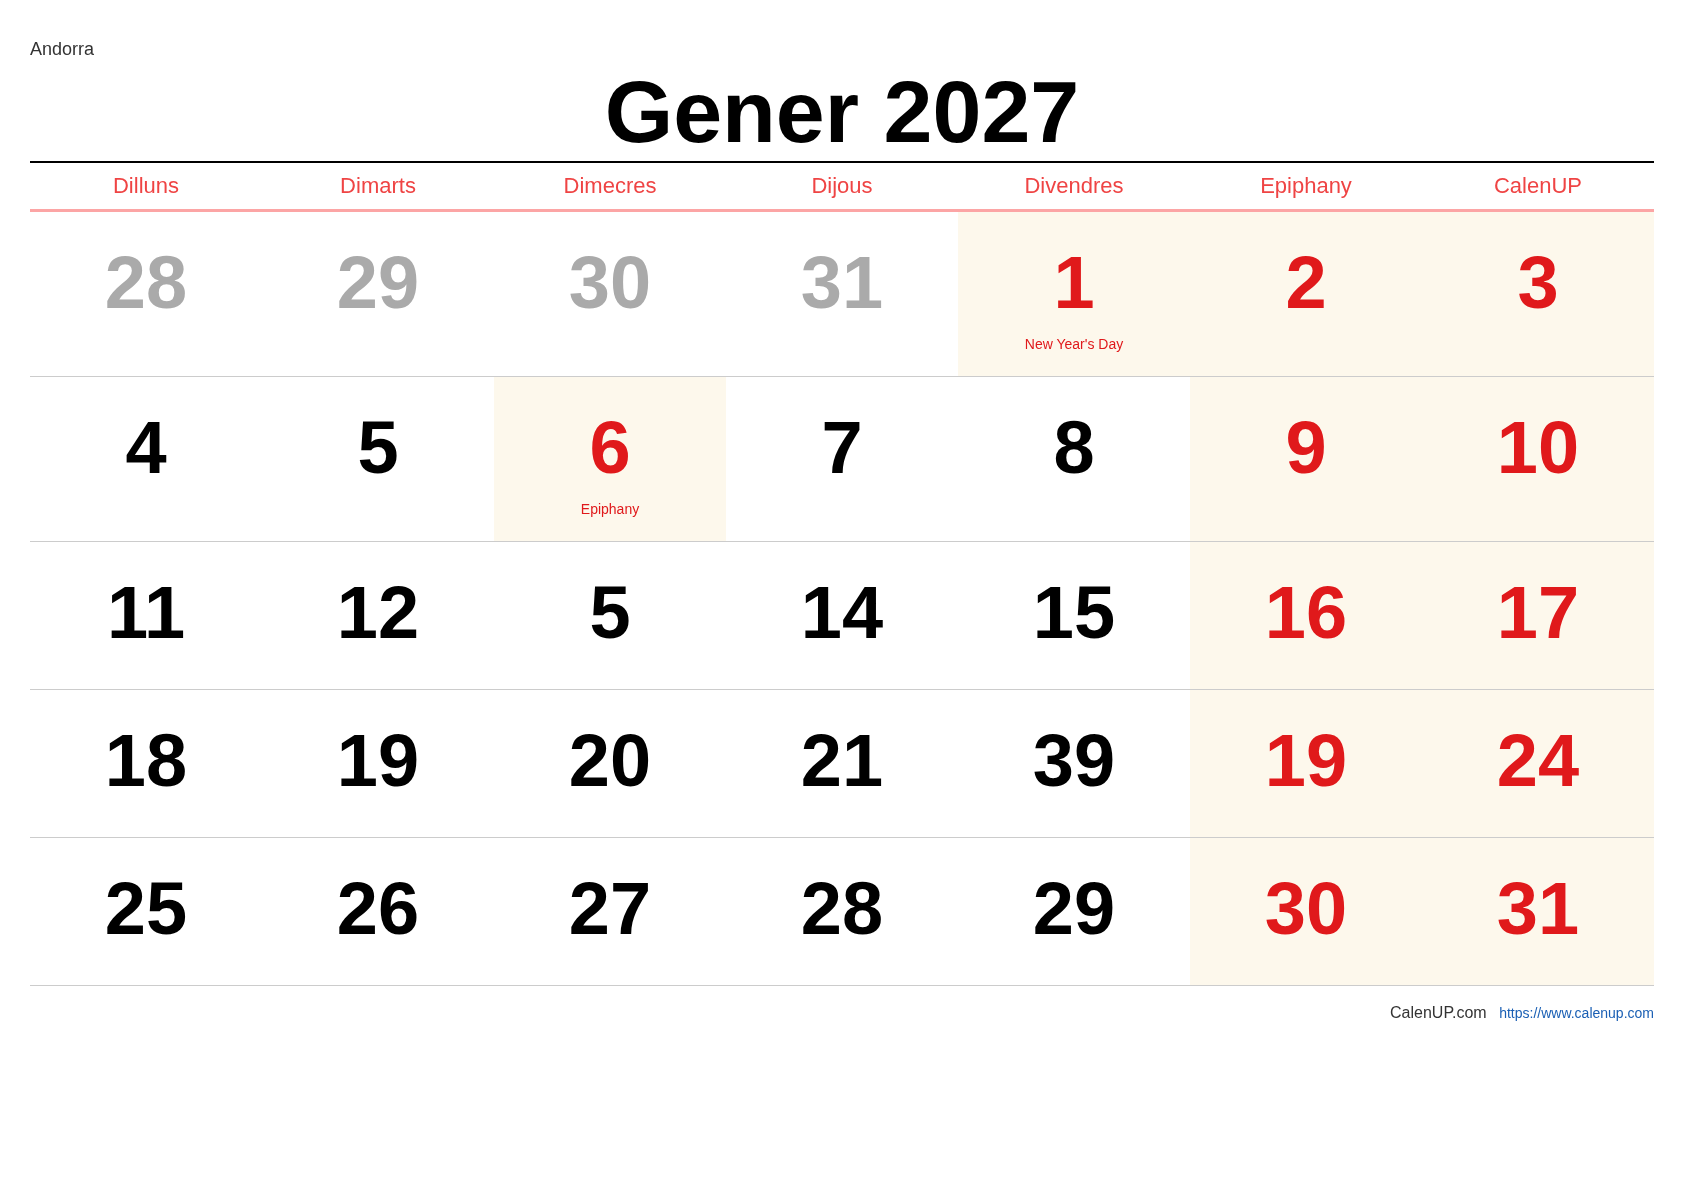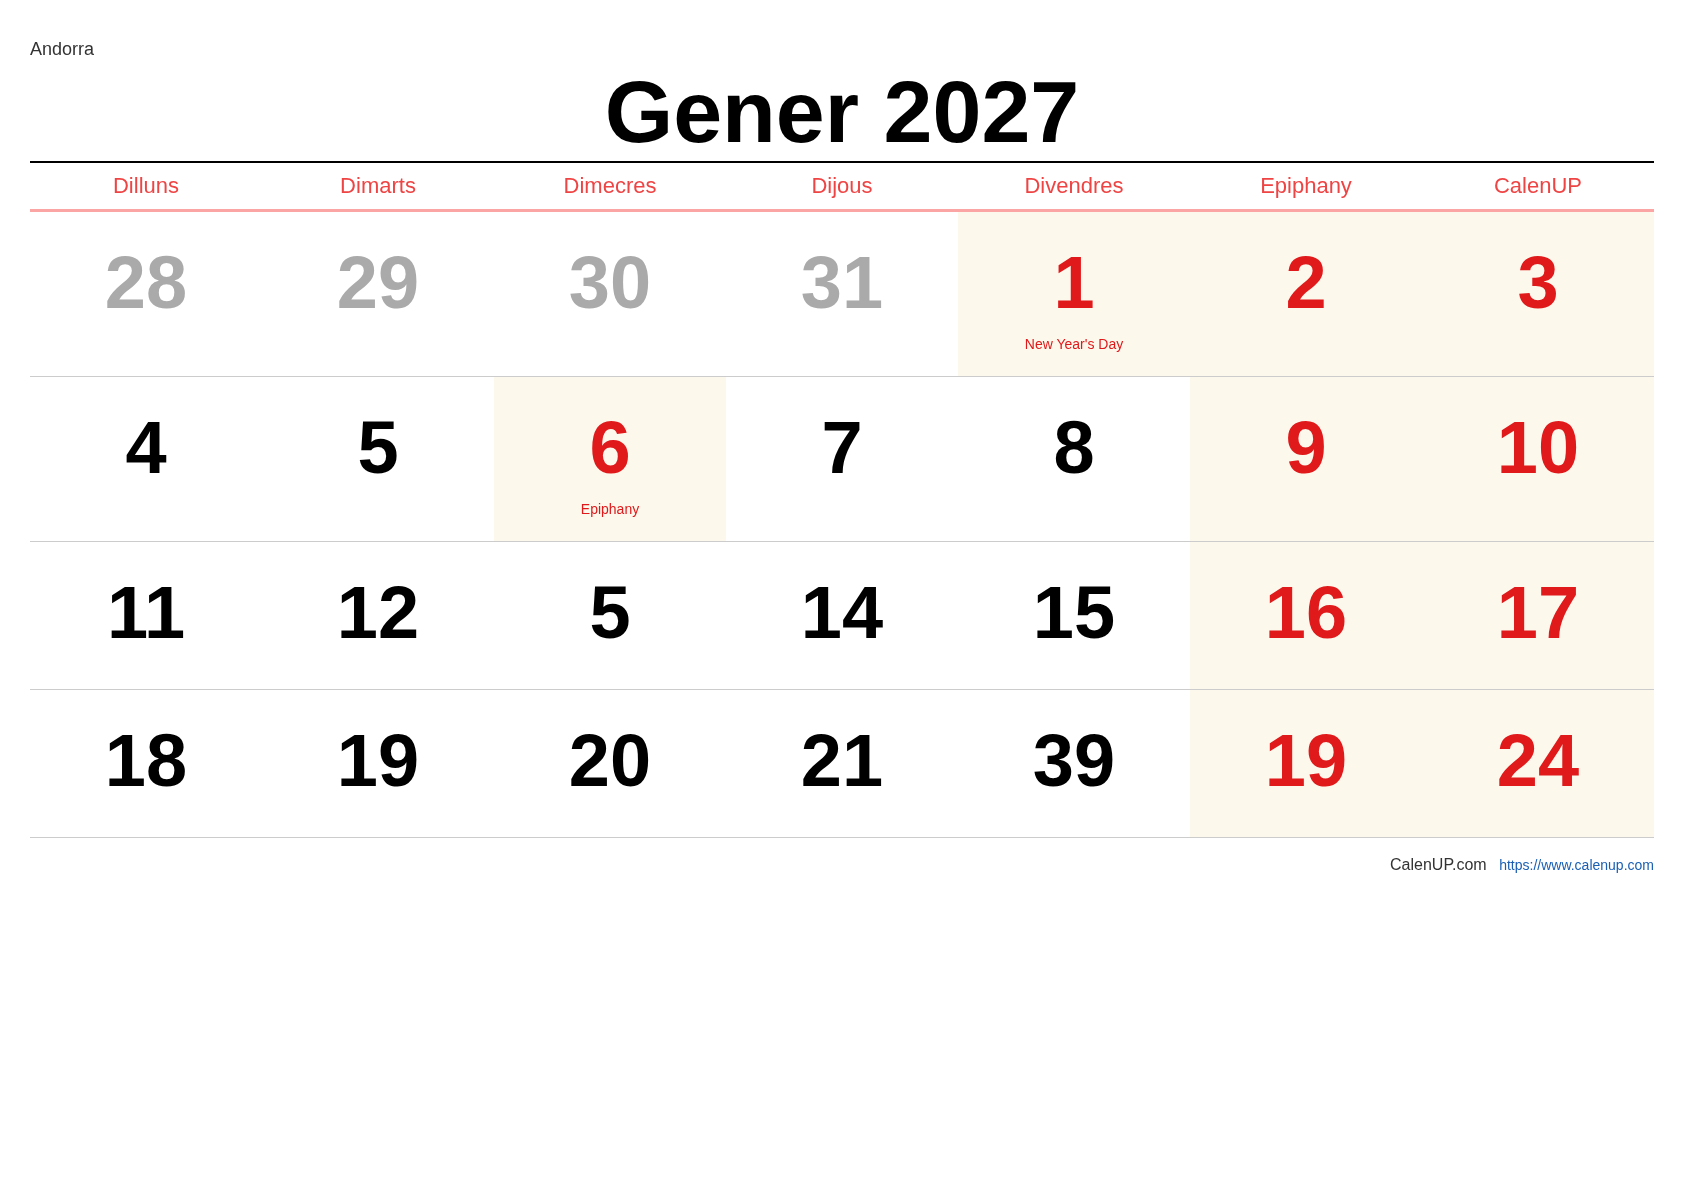--- a/index.html
+++ b/index.html
@@ -201,19 +201,42 @@
         <td>
           <span class="day-number black">39</span>
         </td>
         <td class="weekend-bg">
           <span class="day-number red">19</span>
         </td>
         <td class="weekend-bg">
           <span class="day-number red">24</span>
         </td>
       </tr>
+      <tr>
+        <td>
+          <span class="day-number black">25</span>
+        </td>
+        <td>
+          <span class="day-number black">26</span>
+        </td>
+        <td>
+          <span class="day-number black">27</span>
+        </td>
+        <td>
+          <span class="day-number black">28</span>
+        </td>
+        <td>
+          <span class="day-number black">29</span>
+        </td>
+        <td class="weekend-bg">
+          <span class="day-number red">30</span>
+        </td>
+        <td class="weekend-bg">
+          <span class="day-number red">31</span>
+        </td>
+      </tr>
     </tbody>
 </table>
 
 <div class="footer">
   <span>CalenUP.com</span>
   <span class="url">https://www.calenup.com</span>
 </div>
 
 </body></html>

